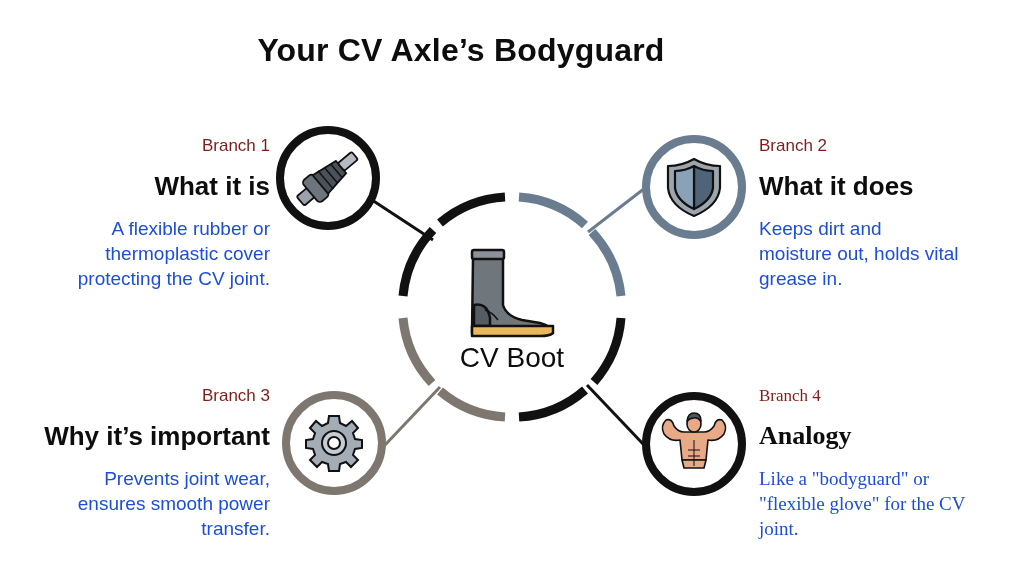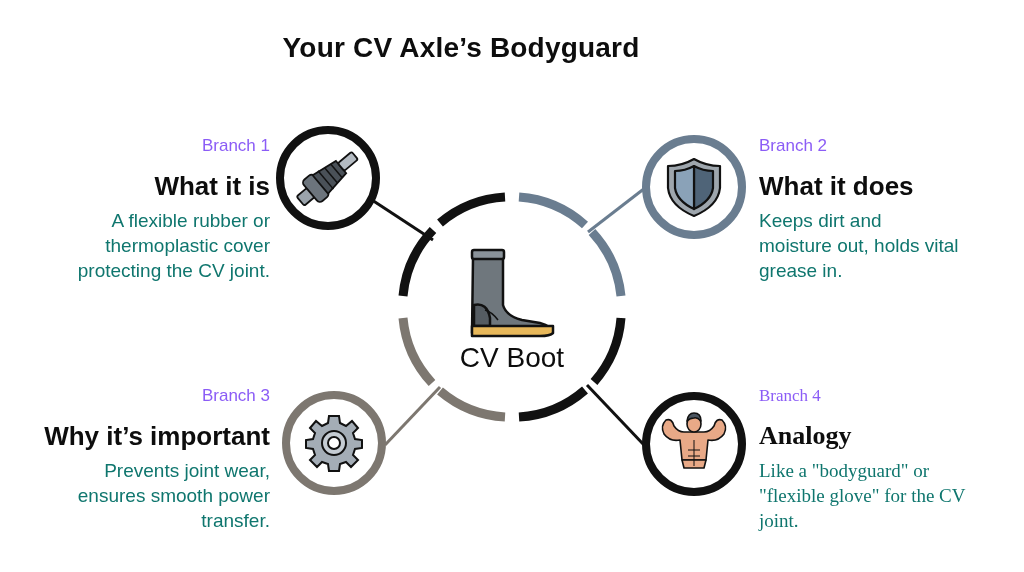--- a/index.html
+++ b/index.html
@@ -1,24 +1,24 @@
 <!DOCTYPE html>
 <html><head>
 <meta charset="utf-8">
 <style>
   html, body { margin: 0; padding: 0; background: #ffffff; }
   body { width: 1024px; height: 572px; position: relative; overflow: hidden; font-family: "Liberation Sans", "DejaVu Sans", sans-serif; color: #111; }
-  .title { position: absolute; left: 0; width: 922px; top: 32px; text-align: center; font-size: 28px; font-weight: 700; letter-spacing: 0.2px; color: #0d0d0d; }
+  .title { position: absolute; left: 0; width: 922px; top: 32px; text-align: center; font-size: 32px; font-weight: 700; letter-spacing: 0.2px; color: #0d0d0d; }
   svg.diagram { position: absolute; left: 0; top: 0; }
   .branch { position: absolute; width: 260px; }
   .branch.left { text-align: right; }
   .branch.right { text-align: left; }
-  .branch .num { font-size: 17px; color: #8b5cf6; line-height: 20px; }
+  .branch .num { font-size: 17px; color: #7f1d1d; line-height: 20px; }
   .branch .head { font-size: 26px; font-weight: 700; line-height: 32px; margin-top: 14px; color: #0d0d0d; }
-  .branch .desc { font-size: 19px; line-height: 25px; margin-top: 6px; color: #0f766e; }
+  .branch .desc { font-size: 19px; line-height: 25px; margin-top: 14px; color: #1d4ed8; }
   .center-label { position: absolute; left: 412px; width: 200px; top: 342px; text-align: center; font-size: 28px; font-weight: 400; color: #0d0d0d; }
 </style>
 </head>
 <body>
 
 <div class="title">Your CV Axle’s Bodyguard</div>
 
 <svg class="diagram" width="1024" height="572" viewBox="0 0 1024 572">
 
   <line x1="372" y1="200" x2="433" y2="240" stroke="#111" stroke-width="3"></line>

